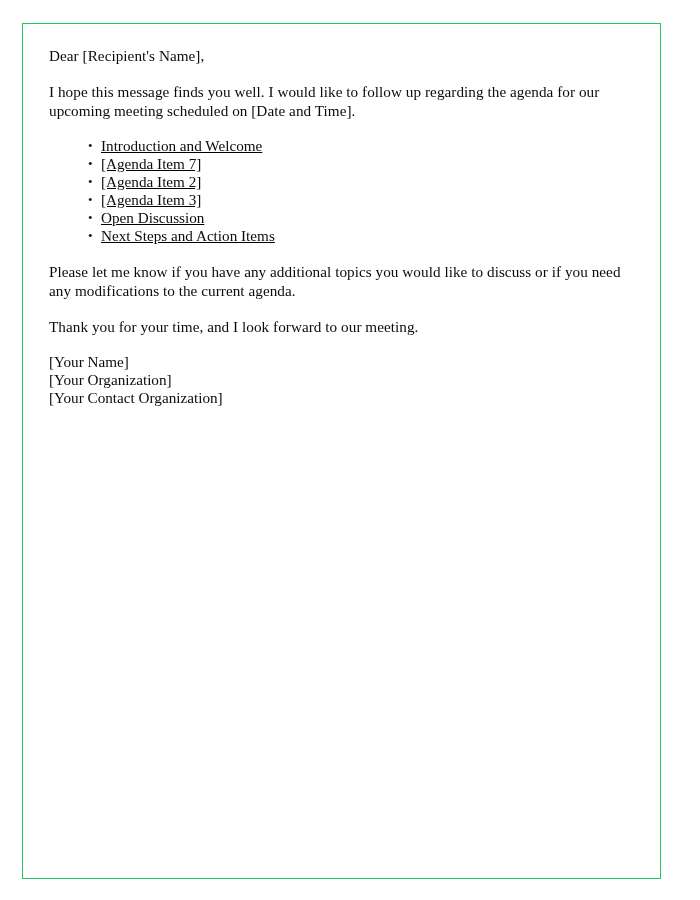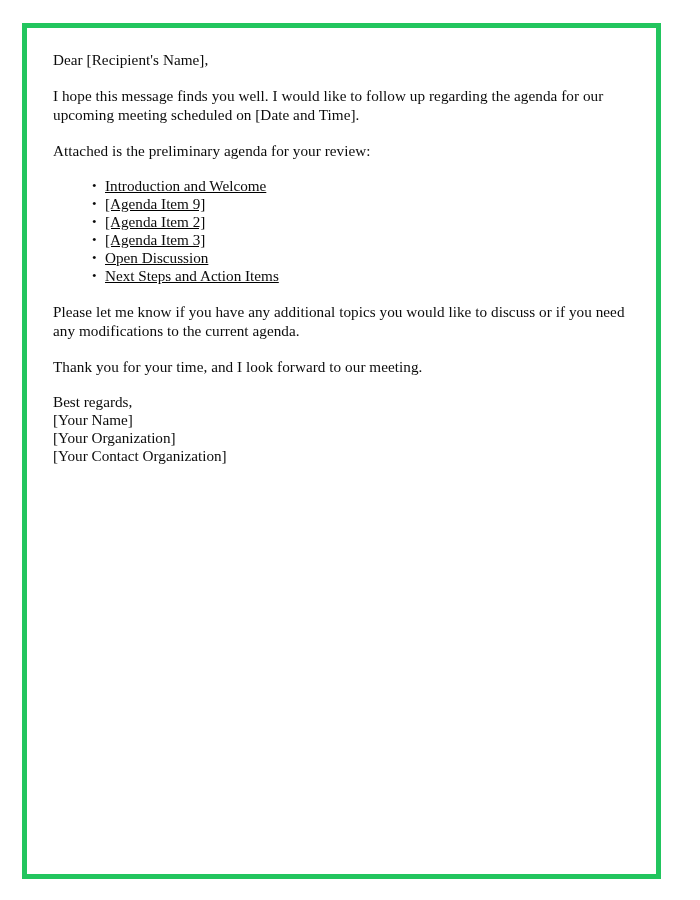--- a/index.html
+++ b/index.html
@@ -13,21 +13,21 @@
     position: relative;
     font-family: "Liberation Serif", "DejaVu Serif", serif;
     overflow: hidden;
   }
   .page {
     position: absolute;
     left: 22px;
     top: 23px;
     width: 639px;
     height: 856px;
-    border: 5px solid #22c55e;
+    border: 1px solid #22c55e;
     box-sizing: border-box;
     background: #ffffff;
   }
   .content {
     position: absolute;
     left: 26px;
     top: 22px;
     right: 30px;
   }
   .para {
@@ -73,36 +73,34 @@
 </head>
 <body>
 
 <div class="page">
   <div class="content">
 
     <p class="para">Dear [Recipient's Name],</p>
 
     <p class="para">I hope this message finds you well. I would like to follow up regarding the agenda for our upcoming meeting scheduled on [Date and Time].</p>
 
-    <p class="para">Attached is the preliminary agenda for your review:</p>
 
     <ul class="agenda">
       <li>Introduction and Welcome</li>
-      <li>[Agenda Item 9]</li>
+      <li>[Agenda Item 7]</li>
       <li>[Agenda Item 2]</li>
       <li>[Agenda Item 3]</li>
       <li>Open Discussion</li>
       <li>Next Steps and Action Items</li>
     </ul>
 
     <p class="para">Please let me know if you have any additional topics you would like to discuss or if you need any modifications to the current agenda.</p>
 
     <p class="para">Thank you for your time, and I look forward to our meeting.</p>
 
     <div class="signature">
-      <p class="sig-line">Best regards,</p>
       <p class="sig-line">[Your Name]</p>
       <p class="sig-line">[Your Organization]</p>
       <p class="sig-line">[Your Contact Organization]</p>
     </div>
 
   </div>
 </div>
 
 </body></html>

